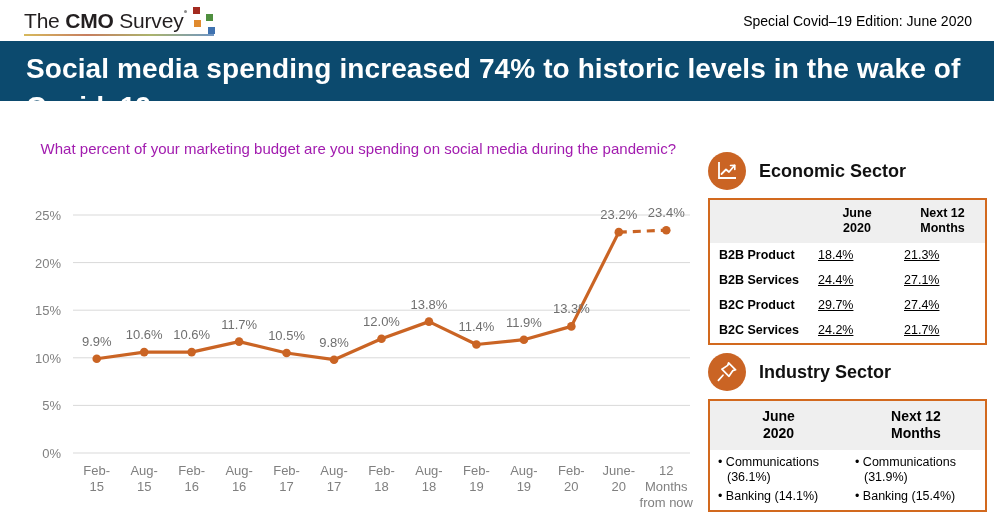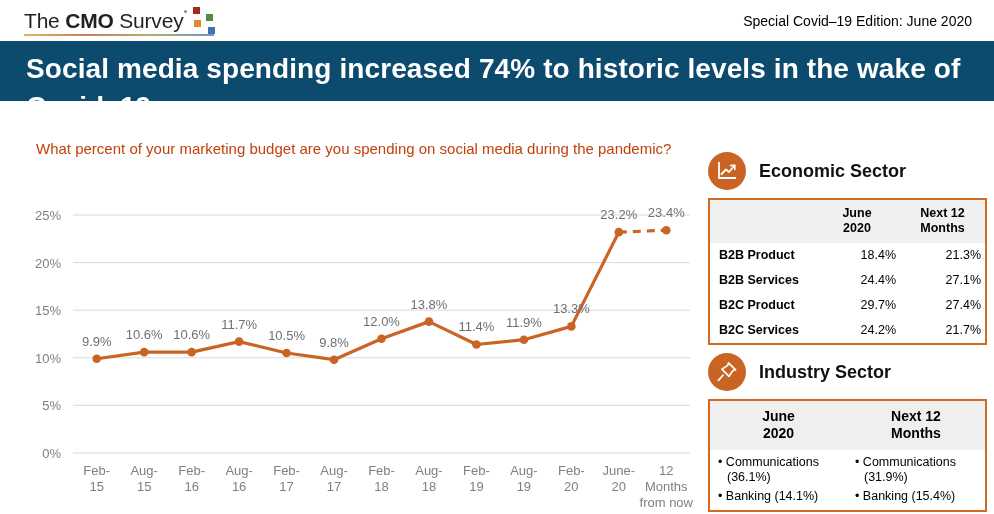--- a/index.html
+++ b/index.html
@@ -86,22 +86,23 @@
     line-height: 38px;
     letter-spacing: 0.1px;
   }
 
   
   .question {
     position: absolute;
     left: 36px; top: 138px;
     width: 640px;
     font-size: 15px;
-    color: #c2410c;
+    color: #a21caf;
     line-height: 22px;
+    text-align: right;
   }
 
   
   .chart {
     position: absolute;
     left: 0; top: 196px;
     width: 700px;
     height: 318px;
   }
   .chart-svg { display: block; }
@@ -155,21 +156,21 @@
   }
   table.tbl th.blank { background: #efefef; }
   table.tbl td {
     font-size: 12.5px;
     color: #000000;
     padding: 5px 4px;
     line-height: 15px;
     margin-top: 7px;
   }
   table.tbl td.lbl { font-weight: bold; padding-left: 9px; text-align: left; }
-  table.tbl td.val { text-align: right; }
+  table.tbl td.val { text-align: left; text-decoration: underline; }
 
   
   table.tbl2 { width: 277px; border: 2px solid #d2691e; border-collapse: collapse; background:#fff; table-layout: fixed; }
   table.tbl2 th {
     background: #efefef;
     font-size: 14px;
     font-weight: bold;
     color: #000;
     text-align: center;
     padding: 7px 4px 8px 4px;

